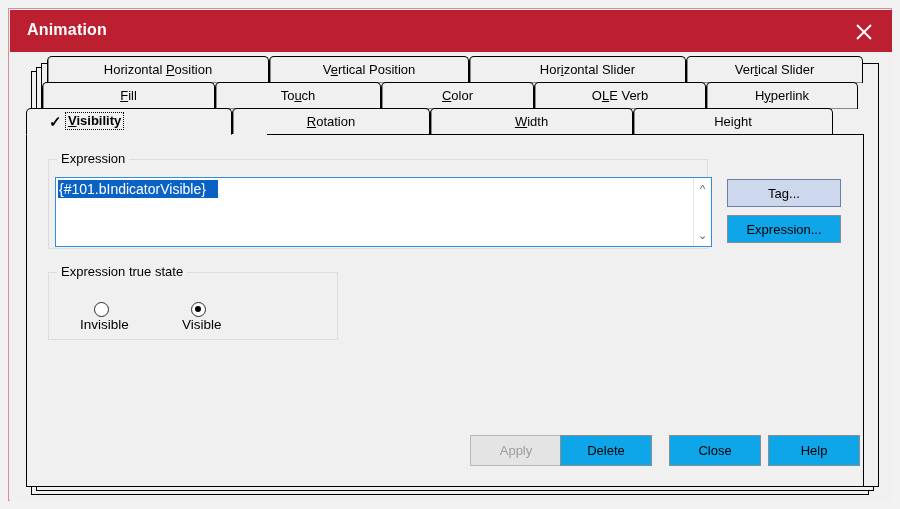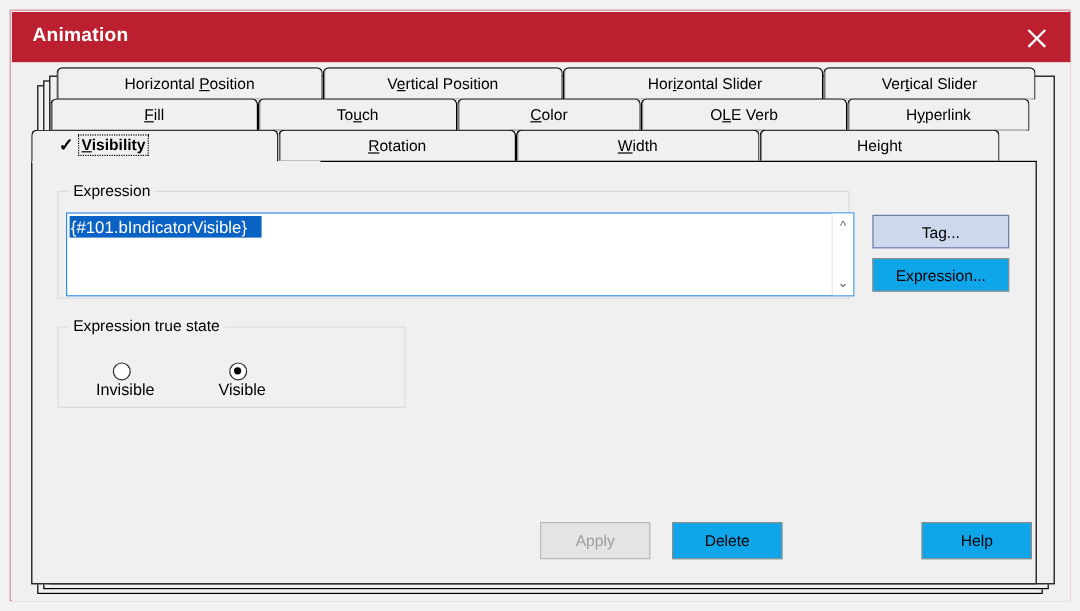--- a/index.html
+++ b/index.html
@@ -167,21 +167,21 @@
     box-sizing:border-box;
     font-size:13px;color:#000;
     display:flex;align-items:center;justify-content:center;
     cursor:default;
     white-space:nowrap;
   }
   .btn.focused{
     background:#cdd8ec;
     border:1px solid #6b7fa8;
   }
-  .btn.disabled{color:#9d9d9d;background:#e4e4e4;border:1px solid #b9b9b9;}
+  .btn.disabled{color:#9d9d9d;background:#e4e4e4;border:1px solid #b9b9b9;margin-left:20px;}
 
   #btn-tag{left:700px;top:44px;width:114px;height:28px;}
   #btn-expression{left:700px;top:80px;width:114px;height:28px;}
 
   
   .radio{
     position:absolute;display:flex;align-items:center;cursor:default;
     font-size:13.5px;color:#000;white-space:nowrap;flex-direction:column;
   }
   .radio .dot{
@@ -305,18 +305,19 @@
         <span class="dot"></span>
         <span>Invisible</span>
       </div>
       <div class="radio checked" id="radio-visible">
         <span class="dot"></span>
         <span>Visible</span>
       </div>
 
       <div class="btn bbtn disabled" id="btn-apply">Apply</div>
       <div class="btn bbtn" id="btn-delete">Delete</div>
+      <div class="btn bbtn" id="btn-close">Close</div>
       <div class="btn bbtn" id="btn-help">Help</div>
     </div>
 
     <div id="seam"></div>
   </div>
 </div>
 
 </body></html>

